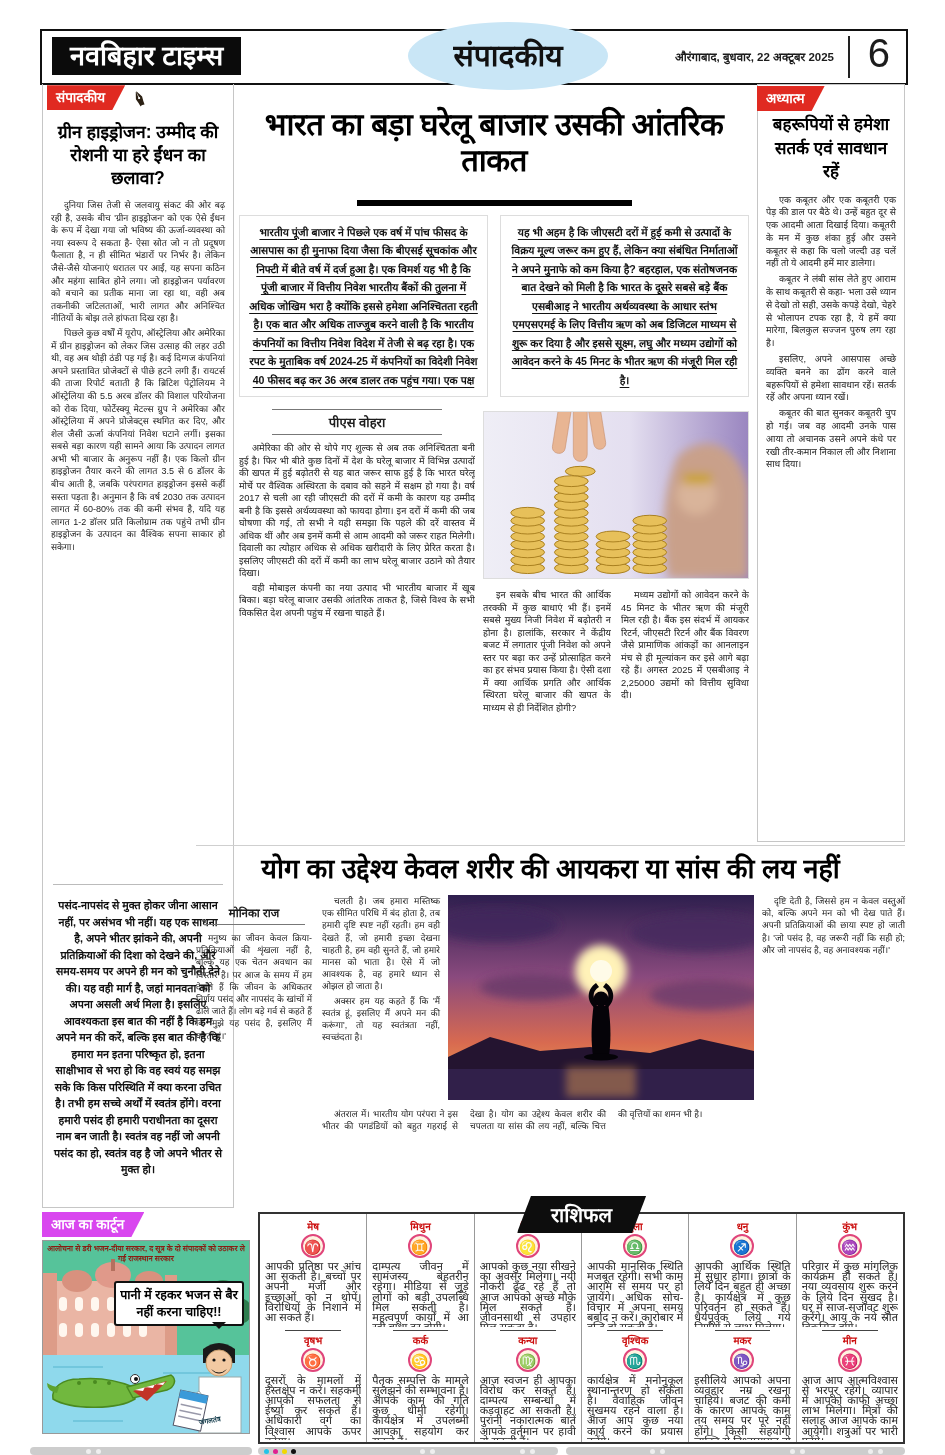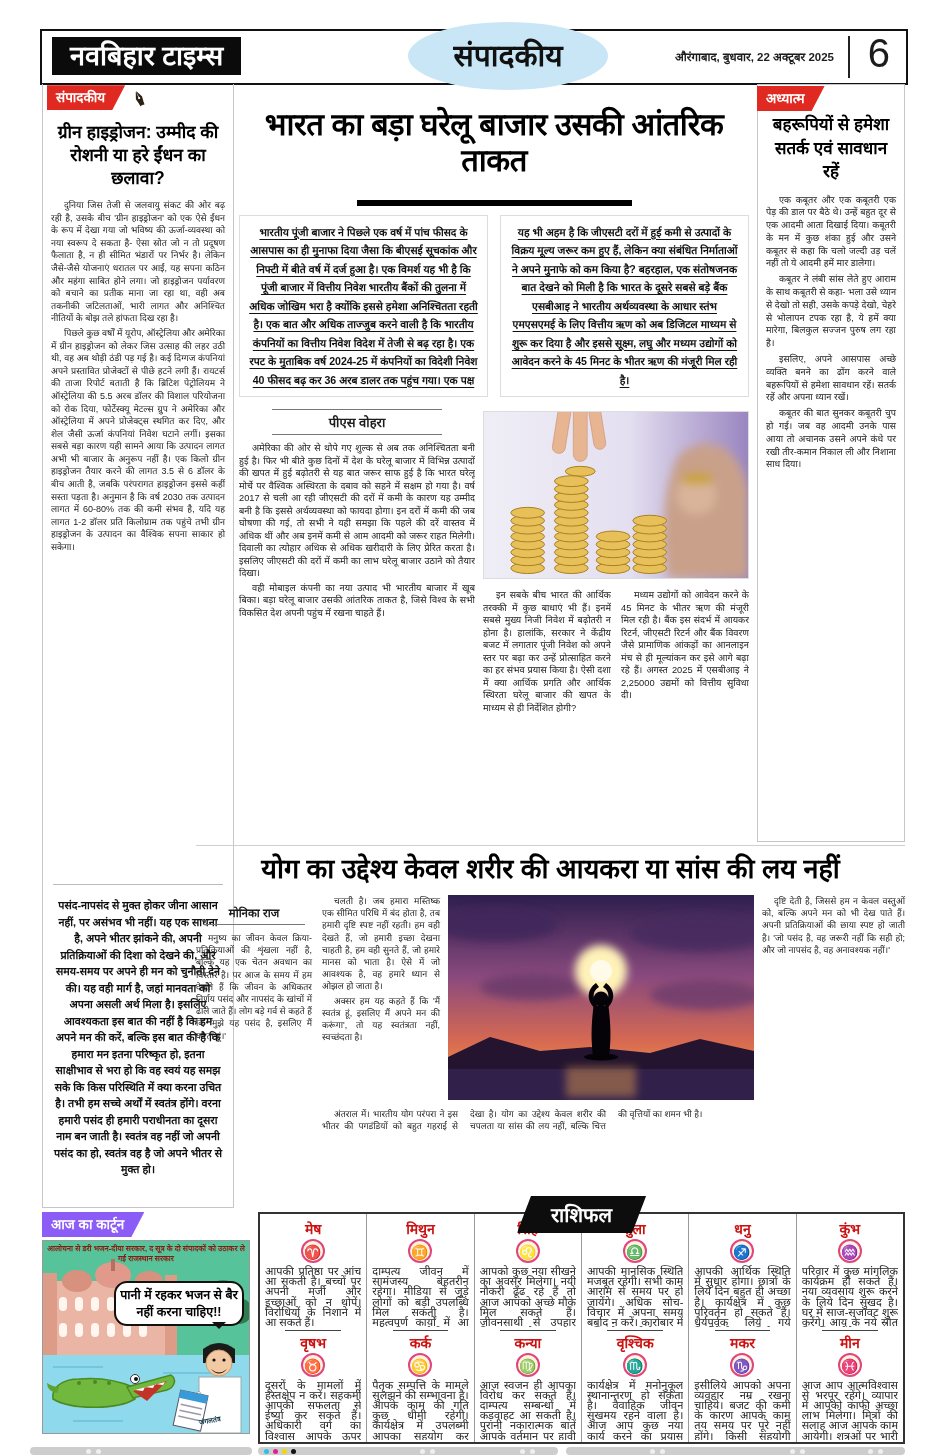--- a/index.html
+++ b/index.html
@@ -10,21 +10,21 @@
   .paper-name{position:absolute;left:10px;top:6px;height:38px;line-height:38px;padding:0 18px;
               background:#0b0b0b;color:#fff;font-size:27px;font-weight:900;}
   .section-bubble{position:absolute;left:366px;top:-9px;width:200px;height:68px;background:#c9e6f6;
               border-radius:50%;text-align:center;line-height:68px;font-size:30px;font-weight:900;color:#111;z-index:2;}
   .dateline{position:absolute;right:72px;top:18px;font-size:11.5px;font-weight:700;}
   .mast-div{position:absolute;right:56px;top:5px;bottom:5px;width:2px;background:#222;}
   .page-num{position:absolute;right:16px;top:0px;font-size:40px;font-weight:500;}
   
   .tag{display:inline-block;background:#e02a21;color:#fff;font-weight:900;font-size:13.5px;
        padding:3px 20px 4px 9px;clip-path:polygon(0 0,100% 0,calc(100% - 13px) 100%,0 100%);}
-  .tag.black{background:#8b5cf6;}
+  .tag.black{background:#d946ef;}
   .pen{display:inline-block;font-size:22px;transform:rotate(-115deg);vertical-align:middle;margin-left:6px;color:#2b2013;}
   
   .left-rail{position:absolute;left:42px;top:84px;width:192px;height:1124px;border:1px solid #c6c6c6;
              border-top:none;box-sizing:border-box;padding:0 8px;}
   .rail-tagrow{margin:1px -4px 2px;}
   .ed-headline{font-size:17.5px;line-height:23px;font-weight:900;text-align:center;margin:10px 0 9px;color:#000;}
   .smallbody p{font-size:9px;line-height:12.6px;text-align:justify;text-indent:13px;margin:0 0 2px;}
   .rail-quote{position:absolute;left:10px;right:10px;top:800px;font-size:10.8px;line-height:16.5px;
               text-align:center;font-weight:600;border-top:1px solid #bbb;padding-top:12px;color:#111;}
   
@@ -60,35 +60,35 @@
   .yoga-img{position:absolute;left:252px;top:0;width:306px;height:205px;}
   .ycolC{position:absolute;left:566px;top:0;width:143px;}
   .yoga p{font-size:8.9px;line-height:12.2px;text-align:justify;text-indent:12px;margin:0 0 2px;}
   .ybottom{position:absolute;left:126px;top:213px;width:432px;column-count:3;column-gap:12px;}
   
   .cartoon{position:absolute;left:42px;top:1212px;width:212px;}
   .cart-box{position:relative;margin-top:3px;width:206px;height:192px;border:1px solid #999;
             background:#56c39a;overflow:hidden;}
   .cart-caption{position:absolute;top:3px;left:4px;right:4px;font-size:7.6px;line-height:10px;font-weight:700;
                 color:#8a1d12;text-align:center;z-index:3;}
-  .bubble{position:absolute;right:5px;top:40px;width:118px;background:#fff;border:2px solid #111;border-radius:13px;
+  .bubble{position:absolute;right:5px;top:40px;width:118px;background:#fff;border:2px solid #111;border-radius:3px;
           padding:4px 4px;font-size:12.5px;line-height:16.5px;font-weight:900;text-align:center;z-index:4;color:#000;}
   .bubble::after{content:"";position:absolute;right:16px;bottom:-12px;border:7px solid transparent;border-top-color:#111;}
   .paper-label{position:absolute;right:28px;bottom:8px;font-size:7px;font-weight:700;color:#123a4a;
                transform:rotate(-10deg);z-index:4;}
   .cart-svg{position:absolute;inset:0;}
   
   .horoscope{position:absolute;left:258px;top:1212px;width:647px;height:232px;border:2px solid #333;box-sizing:border-box;background:#fff;}
   .h-ribbon{position:absolute;left:50%;top:-18px;transform:translateX(-50%);background:#0d0d0d;color:#fff;
             font-size:20px;font-weight:900;padding:5px 34px;clip-path:polygon(14px 0,100% 0,calc(100% - 14px) 100%,0 100%);z-index:2;}
   .h-grid{display:flex;height:100%;}
   .h-col{flex:1;border-right:1px solid #999;padding:5px 5px 2px;display:flex;flex-direction:column;min-width:0;}
   .h-col:last-child{border-right:none;}
   .h-cell{flex:1;display:flex;flex-direction:column;align-items:center;overflow:hidden;}
-  .h-name{color:#cc1111;font-weight:900;font-size:14px;}
+  .h-name{color:#cc1111;font-weight:900;font-size:10px;}
   .zicon{width:24px;height:24px;border-radius:50%;border:2px solid #e0457b;background:#fff3e0;color:#a03020;
          font-size:14px;line-height:22px;text-align:center;margin:1px 0 3px;box-sizing:border-box;}
   .h-text{font-size:11px;line-height:10.2px;text-align:justify;color:#222;}
   .h-sep{width:58%;border-top:1.5px solid #444;margin:3px auto 2px;}
   
   .fbar{position:absolute;top:1447px;height:8px;background:#cdcdcd;border-radius:4px;}
   .dot{position:absolute;top:1449px;width:5px;height:5px;border-radius:50%;z-index:2;}
 </style>
 </head>
 <body>

